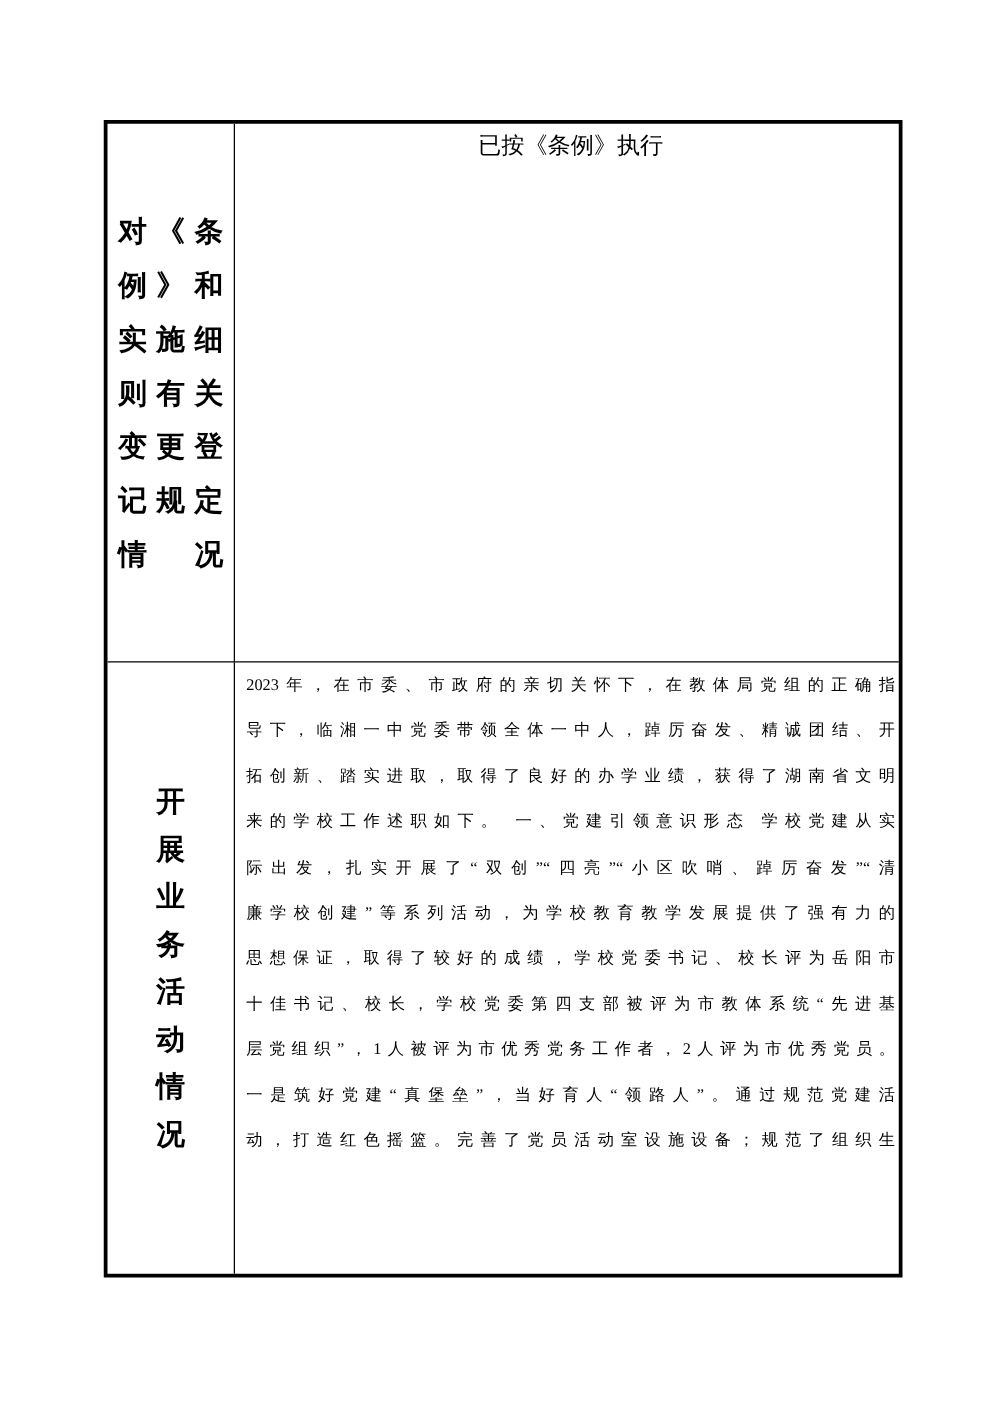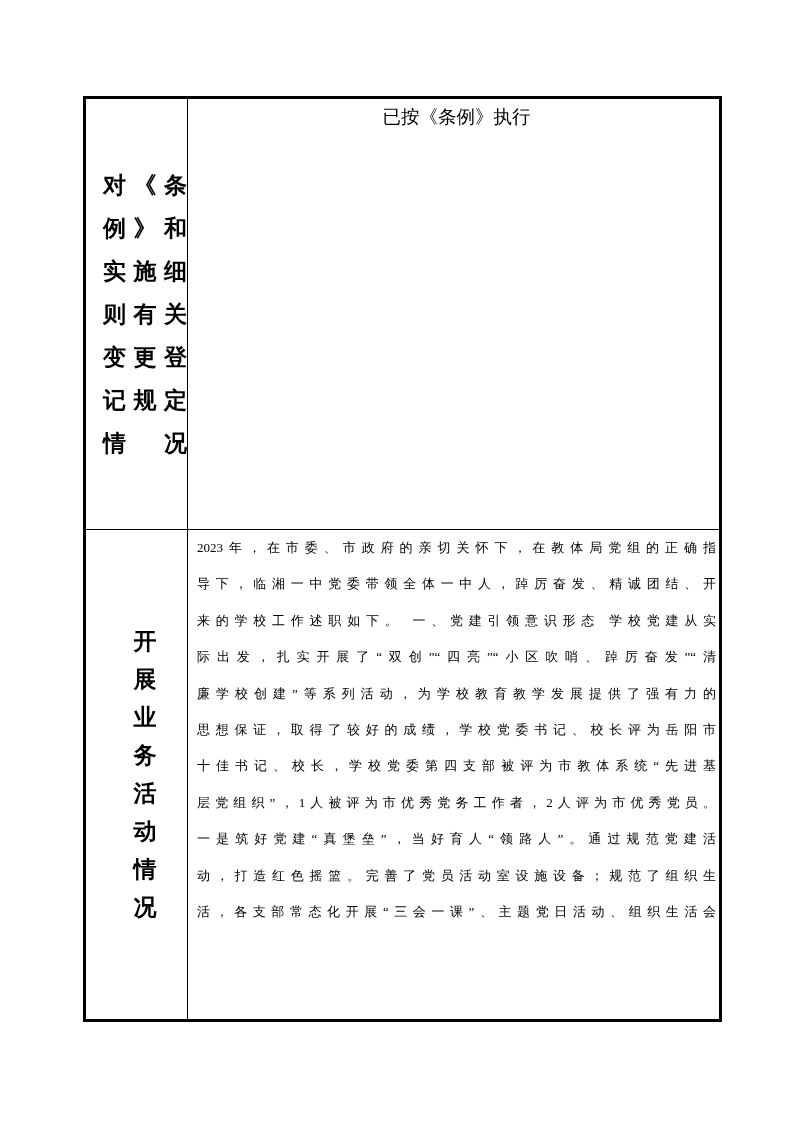--- a/index.html
+++ b/index.html
@@ -24,21 +24,21 @@
     grid-template-columns: 102px 1fr;
     grid-template-rows: 431px 1fr;
     background: #ffffff;
   }
   .cell { overflow: hidden; }
   .label-cell {
     border-right: 1.5px solid #000000;
     display: flex;
     flex-direction: column;
     justify-content: center;
-    align-items: flex-end;
+    align-items: center;
   }
   .row-top { border-bottom: 1.5px solid #000000; }
   .label-lines-1 .line {
     width: 84px;
     font-size: 23px;
     font-weight: bold;
     line-height: 43px;
     text-align: justify;
     text-align-last: justify;
     white-space: pre;
@@ -99,26 +99,26 @@
           <div class="line">动</div>
           <div class="line">情</div>
           <div class="line">况</div>
         </div>
     </div>
 
     <div class="cell body-cell">
       <div class="body-lines">
           <div class="line">2023年，在市委、市政府的亲切关怀下，在教体局党组的正确指</div>
           <div class="line">导下，临湘一中党委带领全体一中人，踔厉奋发、精诚团结、开</div>
+          <div class="line">拓创新、踏实进取，取得了良好的办学业绩，获得了湖南省文明</div>
           <div class="line">来的学校工作述职如下。 一、党建引领意识形态 学校党建从实</div>
           <div class="line">际出发，扎实开展了“双创”“四亮”“小区吹哨、踔厉奋发”“清</div>
           <div class="line">廉学校创建”等系列活动，为学校教育教学发展提供了强有力的</div>
           <div class="line">思想保证，取得了较好的成绩，学校党委书记、校长评为岳阳市</div>
           <div class="line">十佳书记、校长，学校党委第四支部被评为市教体系统“先进基</div>
           <div class="line">层党组织”，1人被评为市优秀党务工作者，2人评为市优秀党员。</div>
           <div class="line">一是筑好党建“真堡垒”，当好育人“领路人”。通过规范党建活</div>
           <div class="line">动，打造红色摇篮。完善了党员活动室设施设备；规范了组织生</div>
-          <div class="line">活，各支部常态化开展“三会一课”、主题党日活动、组织生活会</div>
         </div>
     </div>
 
   </div>
 </div>
 
 </body></html>

